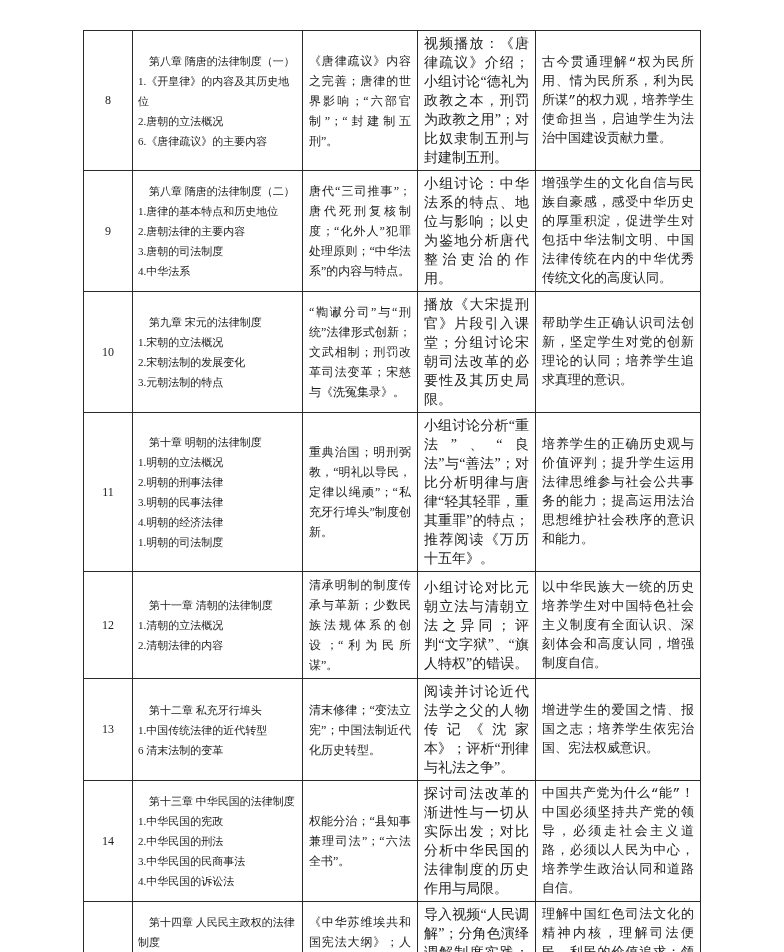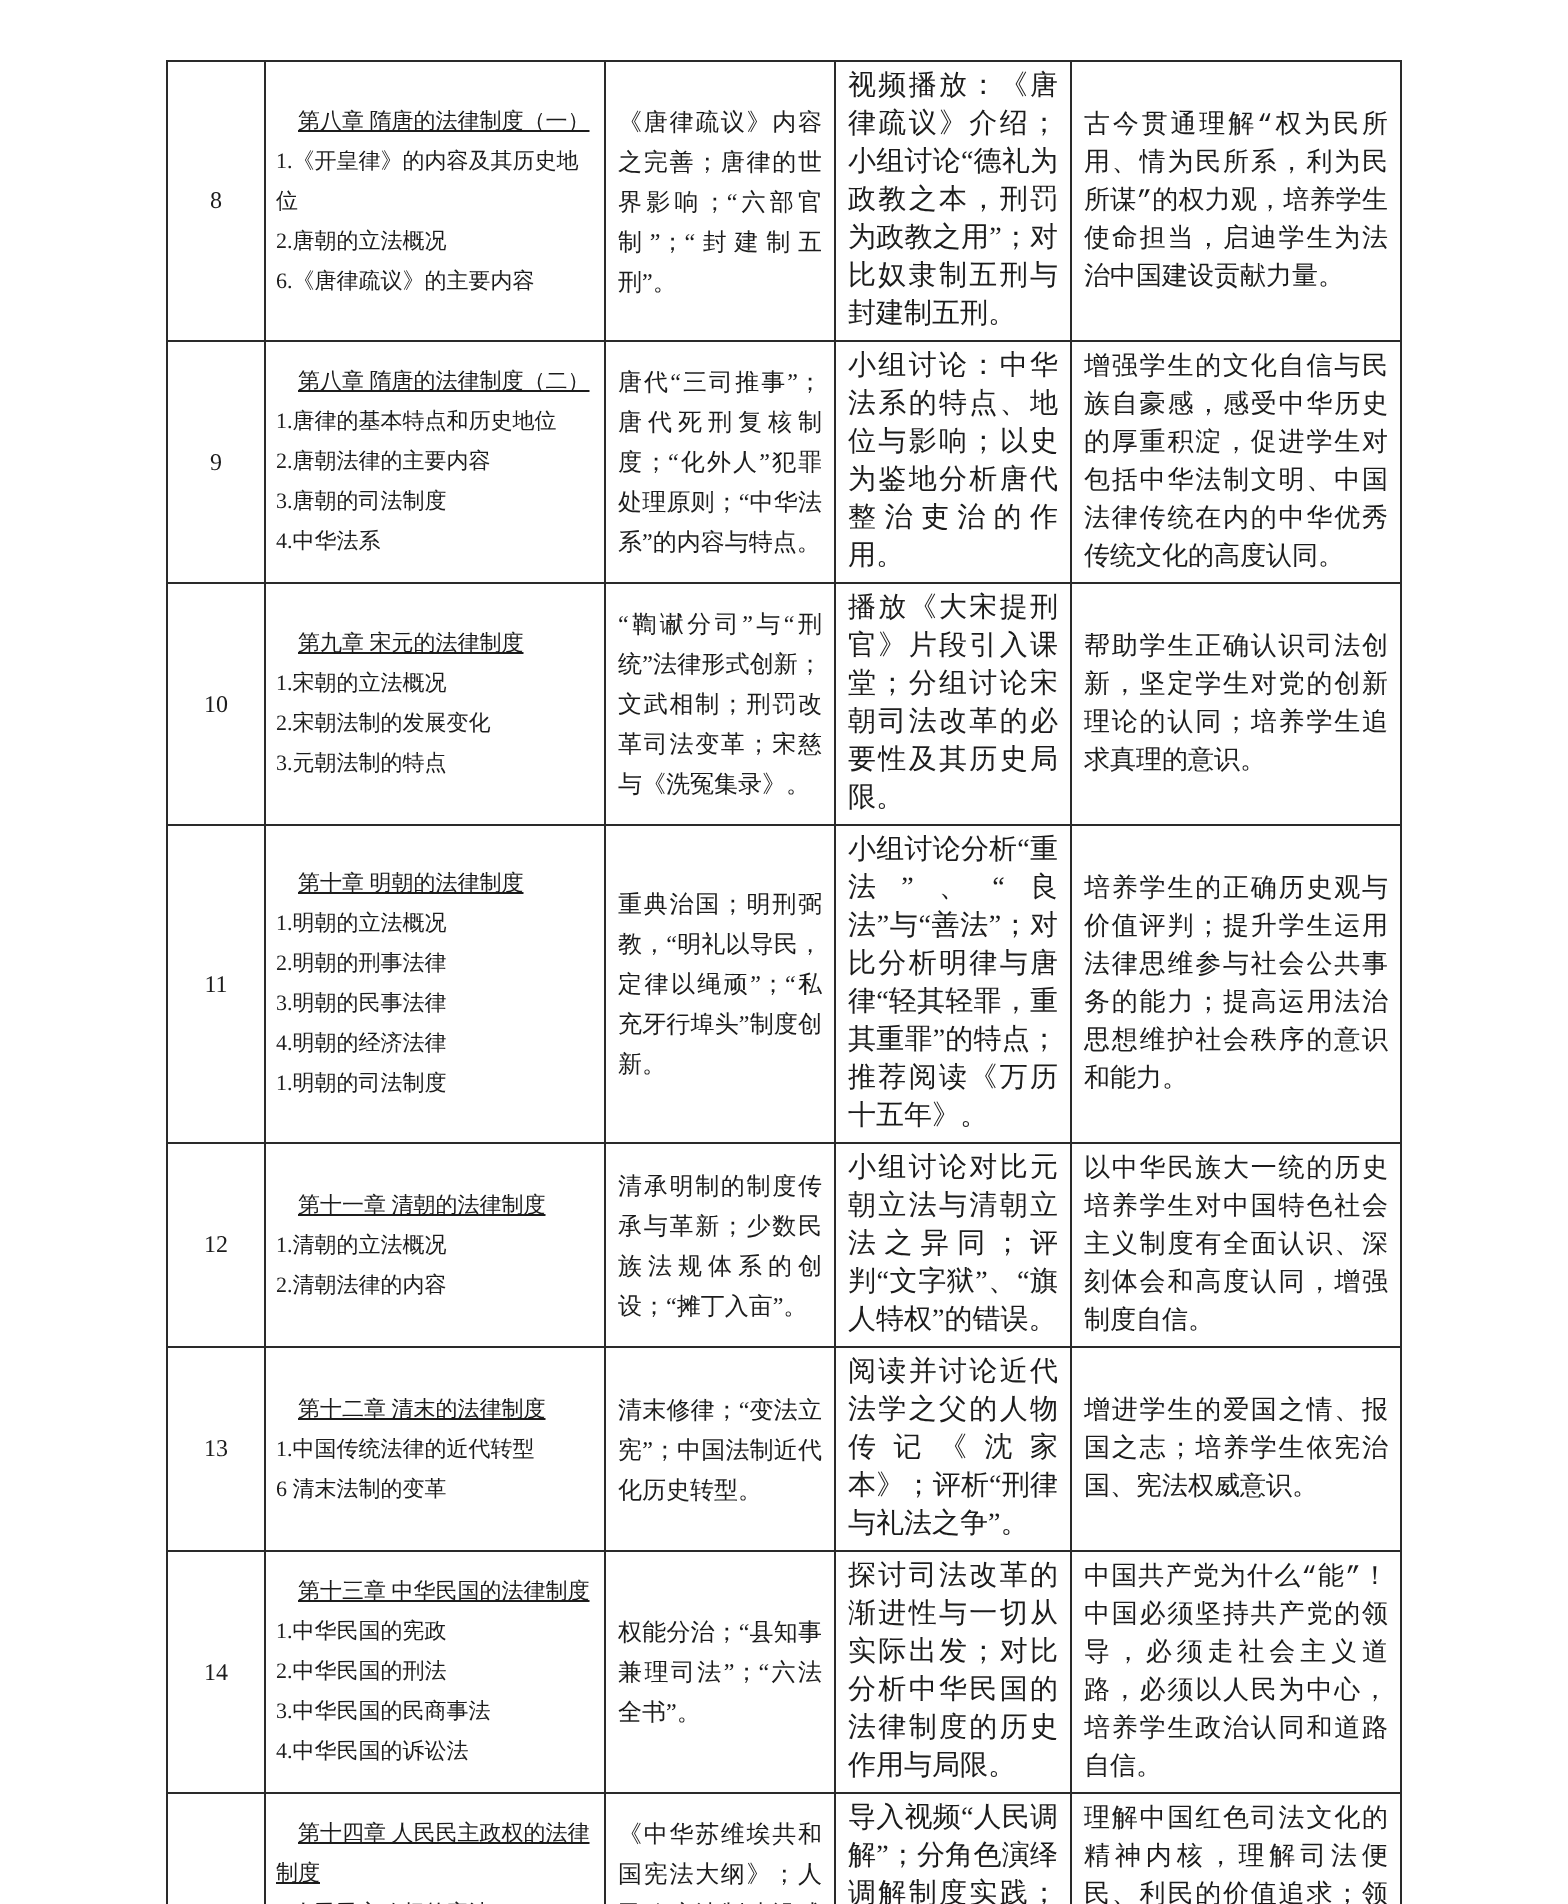--- a/index.html
+++ b/index.html
@@ -51,21 +51,20 @@
     font-size: 12px;
   }
   td.cell-chap {
     font-size: 11px;
     line-height: 20px;
     padding-left: 5px;
     padding-right: 5px;
   }
   .chapter-title {
     text-indent: 1em;
-    text-decoration: underline;
   }
   .chapter-item { }
   td.cell-key {
     font-size: 12px;
     line-height: 20px;
     text-align: justify;
   }
   td.cell-met {
     font-size: 14px;
     line-height: 19px;
@@ -157,29 +156,29 @@
 
   <tr>
     <td class="cell-num">12</td>
     <td class="cell-chap">
       <div class="chapter-title">第十一章 清朝的法律制度</div>
       <div>
               <div class="chapter-item">1.清朝的立法概况</div>
               <div class="chapter-item">2.清朝法律的内容</div>
             </div>
     </td>
-    <td class="cell-key">清承明制的制度传承与革新；少数民族法规体系的创设；“摊丁入亩”。</td>
+    <td class="cell-key">清承明制的制度传承与革新；少数民族法规体系的创设；“利为民所谋”。</td>
     <td class="cell-met">小组讨论对比元朝立法与清朝立法之异同；评判“文字狱”、“旗人特权”的错误。</td>
     <td class="cell-goal">以中华民族大一统的历史培养学生对中国特色社会主义制度有全面认识、深刻体会和高度认同，增强制度自信。</td>
   </tr>
 
   <tr>
     <td class="cell-num">13</td>
     <td class="cell-chap">
-      <div class="chapter-title">第十二章 清末的法律制度</div>
+      <div class="chapter-title">第十二章 私充牙行埠头</div>
       <div>
               <div class="chapter-item">1.中国传统法律的近代转型</div>
               <div class="chapter-item">6 清末法制的变革</div>
             </div>
     </td>
     <td class="cell-key">清末修律；“变法立宪”；中国法制近代化历史转型。</td>
     <td class="cell-met">阅读并讨论近代法学之父的人物传记《沈家本》；评析“刑律与礼法之争”。</td>
     <td class="cell-goal">增进学生的爱国之情、报国之志；培养学生依宪治国、宪法权威意识。</td>
   </tr>
 

